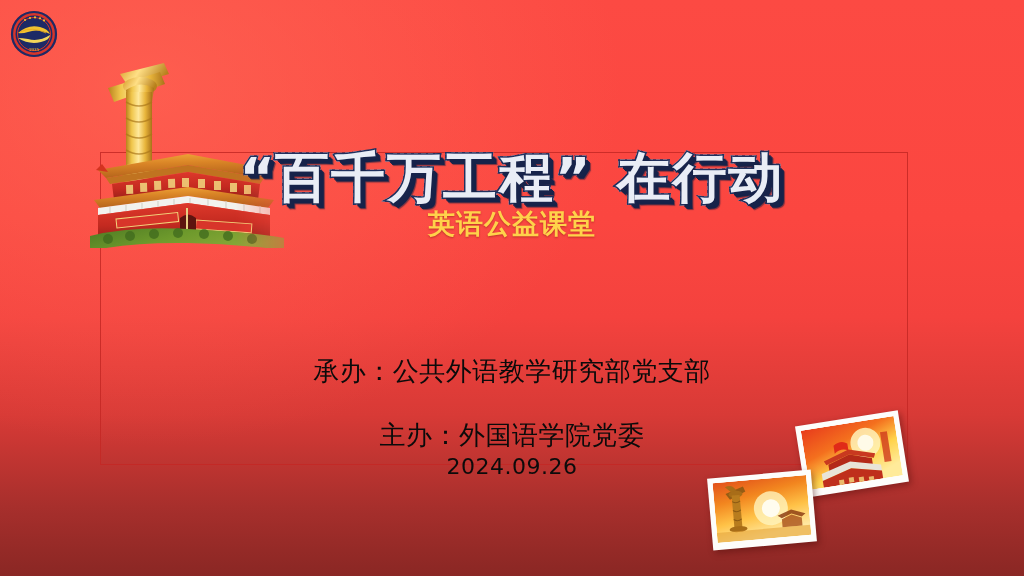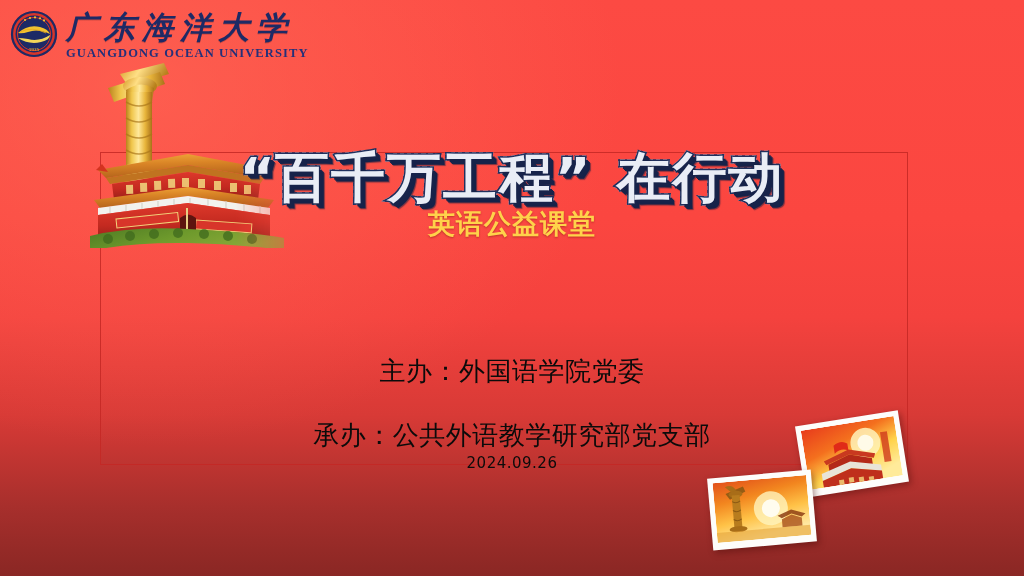--- a/index.html
+++ b/index.html
@@ -103,21 +103,21 @@
     font-family:"DejaVu Sans","Liberation Sans",sans-serif;
   }
   .org-line{
     font-size:26px;color:#0b0b0b;font-weight:400;
     line-height:1.0;margin:0 0 38px 0;letter-spacing:.5px;
   }
   .org-line:last-of-type{margin-bottom:0;}
   .date{
     position:absolute;left:0;right:0;top:454px;text-align:center;
     font-family:"DejaVu Sans","Liberation Sans",sans-serif;
-    font-size:15px;color:#0b0b0b;letter-spacing:.5px;
+    font-size:22px;color:#0b0b0b;letter-spacing:.5px;
   }
 
   
   .photo{
     position:absolute;background:#fdfdfb;
     padding:5px 5px 7px 5px;
     box-shadow:2px 3px 7px rgba(70,10,8,.45);
     box-sizing:border-box;
   }
   .photo .inner{width:100%;height:100%;overflow:hidden;position:relative;}
@@ -265,37 +265,33 @@
         <g fill="#f2c230">
           <circle cx="15" cy="10" r="1.1"></circle>
             <circle cx="20" cy="8" r="1.1"></circle>
           <circle cx="25" cy="7.4" r="1.1"></circle>
             <circle cx="30" cy="8.3" r="1.1"></circle>
           <circle cx="34" cy="10.4" r="1.1"></circle>
         </g>
         <text x="24" y="41" text-anchor="middle" font-size="4.2" fill="#f2c230" font-family="DejaVu Sans, sans-serif">1935</text>
       </svg>
     </div>
-    <div class="univ-text">
-      <div class="univ-cn">广东海洋大学</div>
-      <div class="univ-en">GUANGDONG OCEAN UNIVERSITY</div>
-    </div>
   </div>
 
   <div class="title-wrap">
     <div class="main-title"><span class="tq">“</span><span>百千万工程</span><span class="tq">”</span><span class="title-gap"></span><span>在行动</span></div>
   </div>
 
   <div class="subtitle">
     <span class="ln2">英语公益课堂</span>
   </div>
 
   <div class="org">
+    <p class="org-line">承办：公共外语教学研究部党支部</p>
     <p class="org-line">主办：外国语学院党委</p>
-    <p class="org-line">承办：公共外语教学研究部党支部</p>
   </div>
 
   <div class="date">2024.09.26</div>
 
   <div class="photo photo-a">
     <div class="inner">
       <svg width="94" height="60" viewBox="0 0 94 60" preserveAspectRatio="none">
         <defs>
           <linearGradient id="sky1" x1="0" y1="0" x2="0.6" y2="1">
             <stop offset="0%" stop-color="#e83c1c"></stop>

